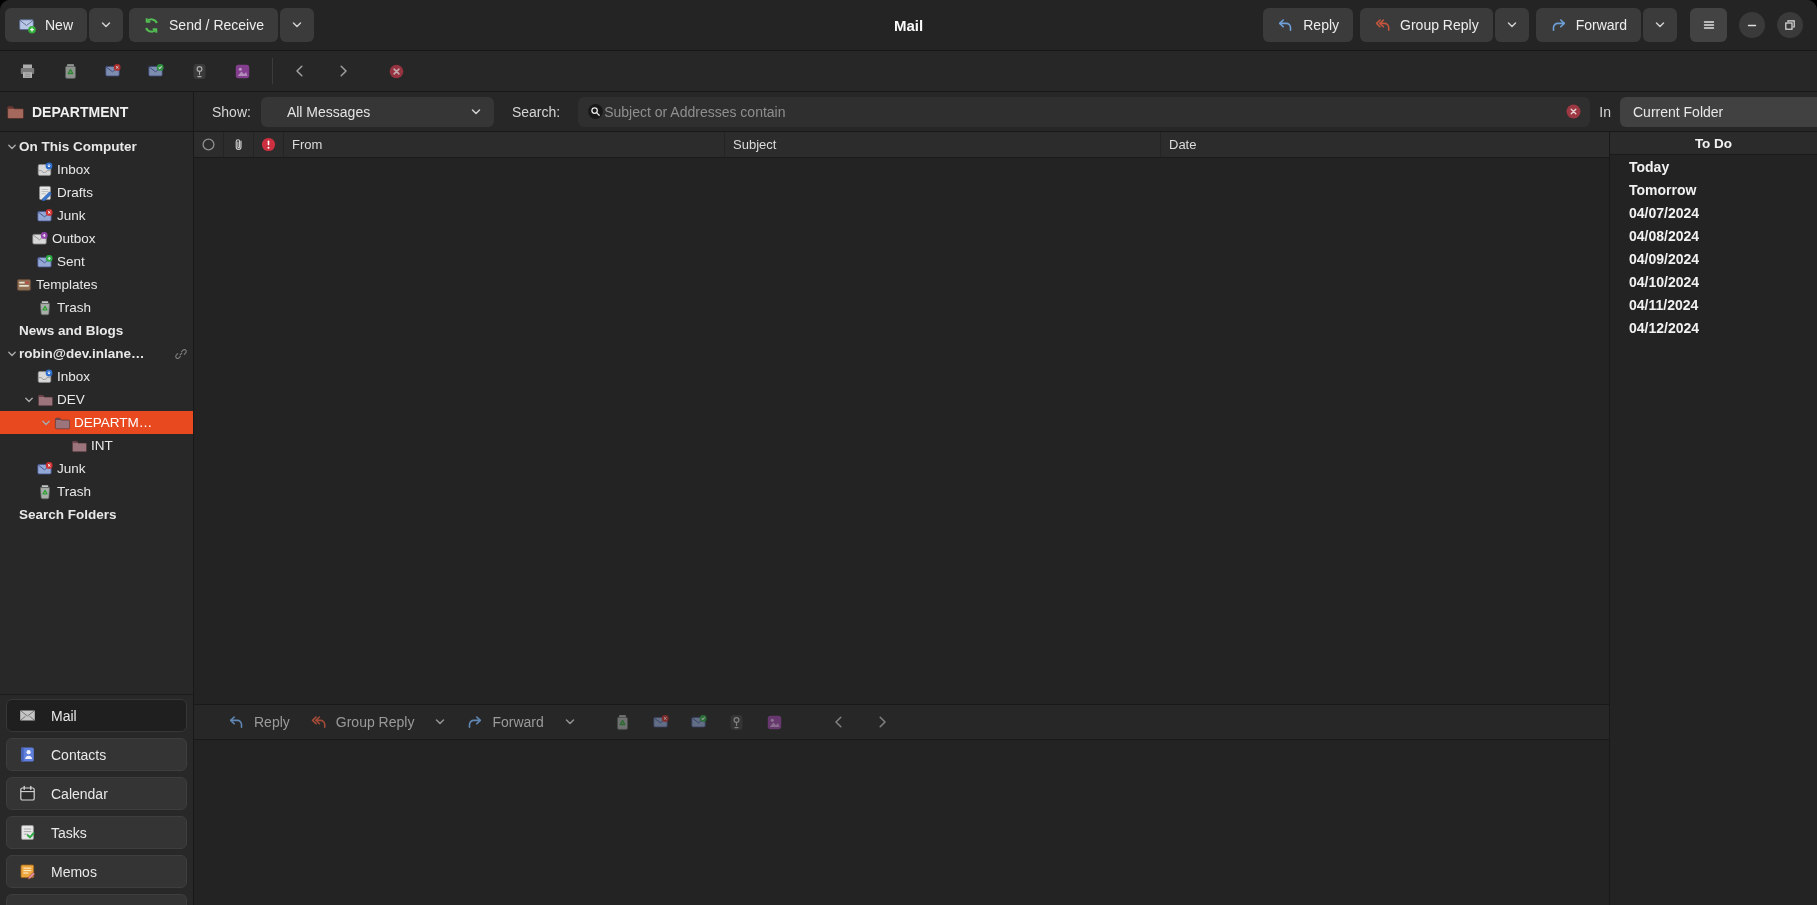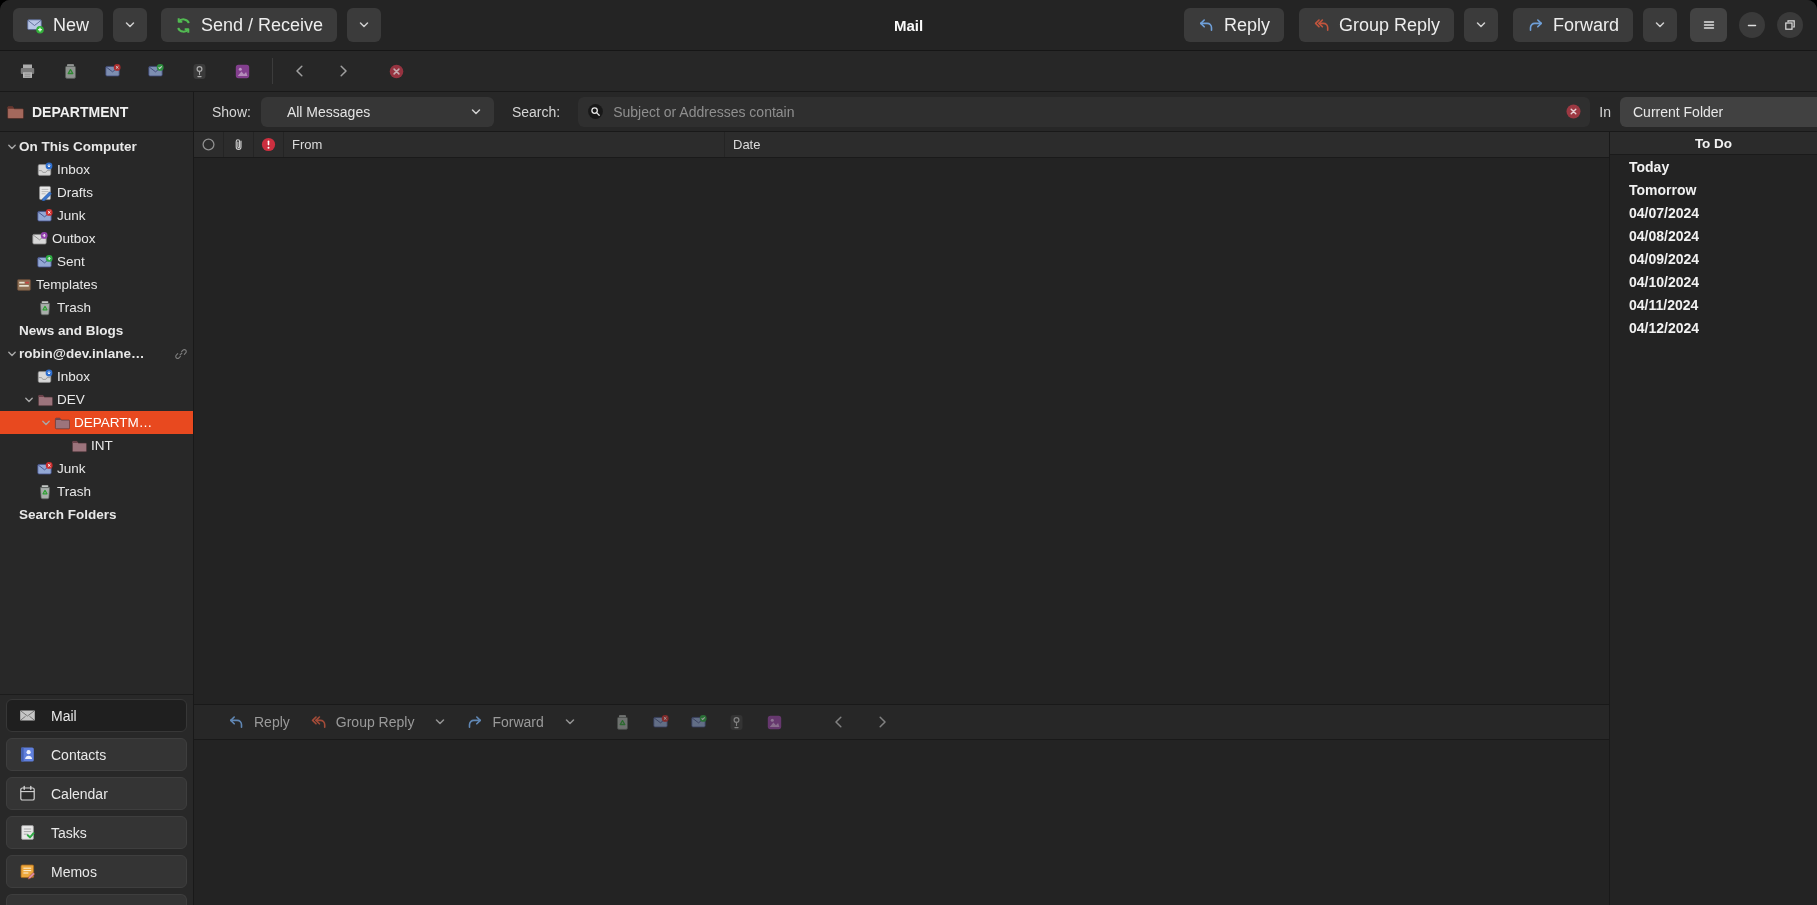--- a/index.html
+++ b/index.html
@@ -8,21 +8,21 @@
     font-family:"Liberation Sans", sans-serif; font-size:14px;
     border-radius:10px 10px 0 0; overflow:hidden; display:flex; flex-direction:column; position:relative; }
   .icn, .icn svg { display:inline-flex; align-items:center; justify-content:center; }
 
   
   .headerbar { height:51px; flex:none; background:#242424; border-bottom:1px solid #161616;
     display:flex; align-items:center; padding:0 14px 0 5px; position:relative; }
   .hb-title { position:absolute; left:0; right:0; text-align:center; font-weight:bold;
     font-size:15px; color:#fafafa; pointer-events:none; }
   .btn { background:#3b3b3b; border:none; border-radius:6px; height:34px; display:flex;
-    align-items:center; gap:9px; padding:0 14px; color:#ededed; font-family:inherit; font-size:18px; cursor:default;margin-left:8px; }
+    align-items:center; gap:9px; padding:0 14px; color:#ededed; font-family:inherit; font-size:14px; cursor:default; }
   .btn.chev { padding:0 11px; }
   .btn-group { display:flex; gap:2px; margin-right:6px; }
   .hb-right { margin-left:auto; display:flex; align-items:center; z-index:1; }
   .hb-right .btn-group { margin-right:0; margin-left:7px; }
   .icon-btn { width:37px; height:34px; border-radius:6px; background:#434343; border:none;
     display:flex; align-items:center; justify-content:center; margin-left:13px; }
   .circle-btn { width:26px; height:26px; border-radius:50%; background:#3a3a3a; border:none;
     display:flex; align-items:center; justify-content:center; margin-left:12px; }
 
   
@@ -36,21 +36,21 @@
   
   .filter-row { height:40px; flex:none; background:#272727; border-bottom:1px solid #191919;
     display:flex; align-items:center; }
   .fr-folder { width:194px; flex:none; height:100%; display:flex; align-items:center; gap:8px;
     padding-left:6px; border-right:1px solid #191919; font-weight:bold; color:#efefef; }
   .fr-label { color:#d5d5d5; margin:0 10px 0 18px; flex:none; }
   .dropdown { width:233px; flex:none; height:30px; background:#363636; border-radius:6px;
     display:flex; align-items:center; padding:0 12px 0 26px; color:#e4e4e4; }
   .dropdown .dd-chev { margin-left:auto; display:flex; }
   .search-box { flex:1; height:30px; background:#2f2f2f; border-radius:6px; margin-left:8px;
-    display:flex; align-items:center; padding:0 8px 0 9px; gap:9px; }
+    display:flex; align-items:center; padding:0 8px 0 9px; gap:0; }
   .search-box input { flex:1; background:transparent; border:none; outline:none; color:#e6e6e6;
     font-family:inherit; font-size:14px; }
   ::placeholder { color:#8f8f8f; opacity:1; }
   .in-label { color:#d5d5d5; margin:0 9px; flex:none; }
   .scope { width:197px; flex:none; height:30px; background:#414141; border-radius:6px 0 0 6px;
     display:flex; align-items:center; padding-left:13px; color:#e8e8e8; }
 
   
   .main { flex:1; display:flex; min-height:0; }
 
@@ -615,20 +615,21 @@
           <div class="lh-col lh-status">
             <span class="icn">
               <svg width="15" height="15" viewBox="0 0 15 15">
                 <circle cx="7.5" cy="7.5" r="6.6" fill="#cc2f3f"></circle>
                 <rect x="6.7" y="3.4" width="1.6" height="5" rx="0.8" fill="#fff"></rect>
                 <circle cx="7.5" cy="10.8" r="1" fill="#fff"></circle>
               </svg>
             </span>
           </div>
           <div class="lh-col lh-from">From</div>
+        <div class="lh-col lh-subject">Subject</div>
         <div class="lh-col lh-date">Date</div>
       </div>
       <div class="list-body"></div>
 
       <div class="preview-toolbar">
         <button class="pv-btn">
           <span class="icn">
               <svg width="17" height="17" viewBox="0 0 17 17">
                 <path d="M6.2 3 2.8 6.4l3.4 3.4" fill="none" stroke="#6f9fd8" stroke-width="1.6" stroke-linecap="round" stroke-linejoin="round"></path>
                 <path d="M2.8 6.4h6.4a4.3 4.3 0 0 1 4.3 4.3v2.5" fill="none" stroke="#6f9fd8" stroke-width="1.6" stroke-linecap="round"></path>

